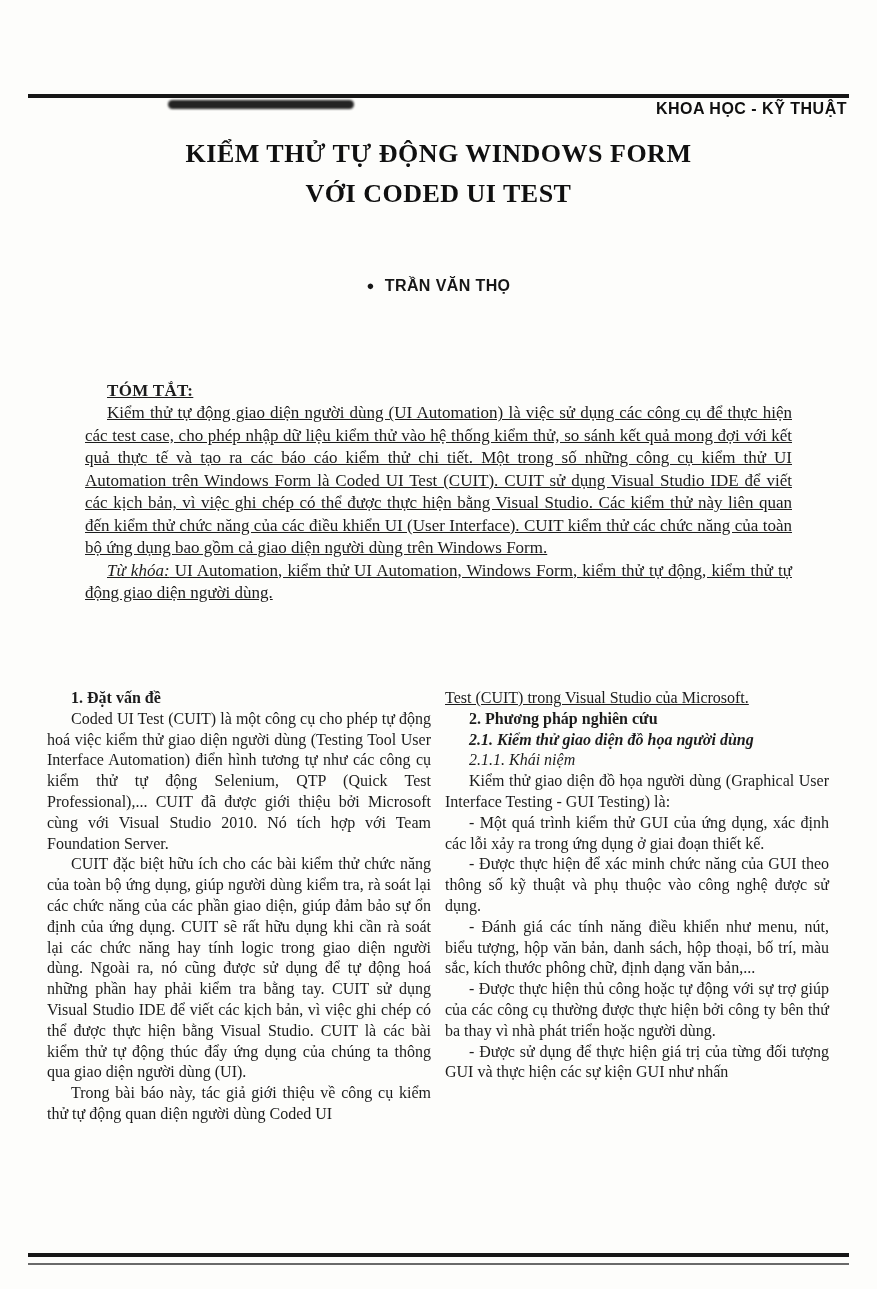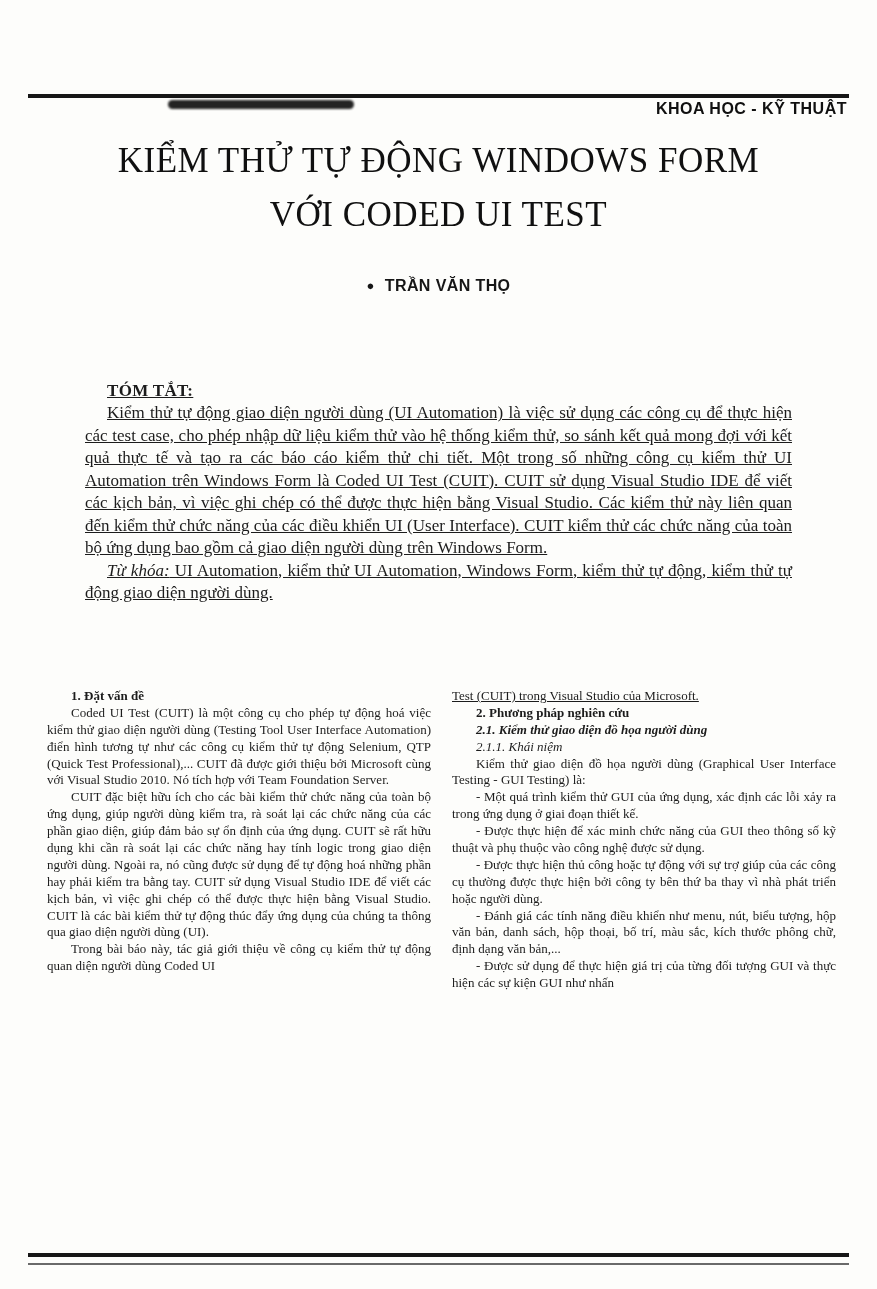--- a/index.html
+++ b/index.html
@@ -49,22 +49,22 @@
     opacity: 0.9;
   }
 
   .article-title {
     position: absolute;
     top: 134px;
     left: 0;
     width: 100%;
     margin: 0;
     text-align: center;
-    font-size: 35px;
-    font-weight: normal;
+    font-size: 26px;
+    font-weight: bold;
     letter-spacing: 0.5px;
     line-height: 1.55;
     color: #101010;
   }
 
   .author-line {
     position: absolute;
     top: 277px;
     left: 0;
     width: 100%;
@@ -100,22 +100,22 @@
   .abstract-body { text-indent: 22px; }
   .abstract-keywords { text-indent: 22px; }
   .keywords-label { font-style: italic; }
 
   .columns {
     position: absolute;
     top: 688px;
     left: 47px;
     width: 789px;
     display: flex;
-    gap: 21px;
-    font-size: 13px;
+    gap: 14px;
+    font-size: 16px;
     line-height: 1.3;
     text-align: justify;
   }
   .col { width: 384px; }
   .col p {
     margin: 0;
     text-indent: 24px;
   }
   .col p.noindent { text-indent: 0; text-decoration: underline; }
   .h-bold { font-weight: bold; }
@@ -186,22 +186,22 @@
       <p>Trong bài báo này, tác giả giới thiệu về công cụ kiểm thử tự động quan diện người dùng Coded UI</p>
     </div>
     <div class="col">
       <p class="noindent">Test (CUIT) trong Visual Studio của Microsoft.</p>
       <p class="h-bold">2. Phương pháp nghiên cứu</p>
       <p class="h-bolditalic">2.1. Kiểm thử giao diện đồ họa người dùng</p>
       <p class="h-italic">2.1.1. Khái niệm</p>
       <p>Kiểm thử giao diện đồ họa người dùng (Graphical User Interface Testing - GUI Testing) là:</p>
       <p>- Một quá trình kiểm thử GUI của ứng dụng, xác định các lỗi xảy ra trong ứng dụng ở giai đoạn thiết kế.</p>
       <p>- Được thực hiện để xác minh chức năng của GUI theo thông số kỹ thuật và phụ thuộc vào công nghệ được sử dụng.</p>
+      <p>- Đánh giá các tính năng điều khiển như menu, nút, biểu tượng, hộp văn bản, danh sách, hộp thoại, bố trí, màu sắc, kích thước phông chữ, định dạng văn bản,...</p>
       <p>- Được thực hiện thủ công hoặc tự động với sự trợ giúp của các công cụ thường được thực hiện bởi công ty bên thứ ba thay vì nhà phát triển hoặc người dùng.</p>
-      <p>- Đánh giá các tính năng điều khiển như menu, nút, biểu tượng, hộp văn bản, danh sách, hộp thoại, bố trí, màu sắc, kích thước phông chữ, định dạng văn bản,...</p>
       <p>- Được sử dụng để thực hiện giá trị của từng đối tượng GUI và thực hiện các sự kiện GUI như nhấn</p>
     </div>
   </div>
 
 
   <div class="bottom-rule-1"></div>
   <div class="bottom-rule-2"></div>
 
 </div>
 

